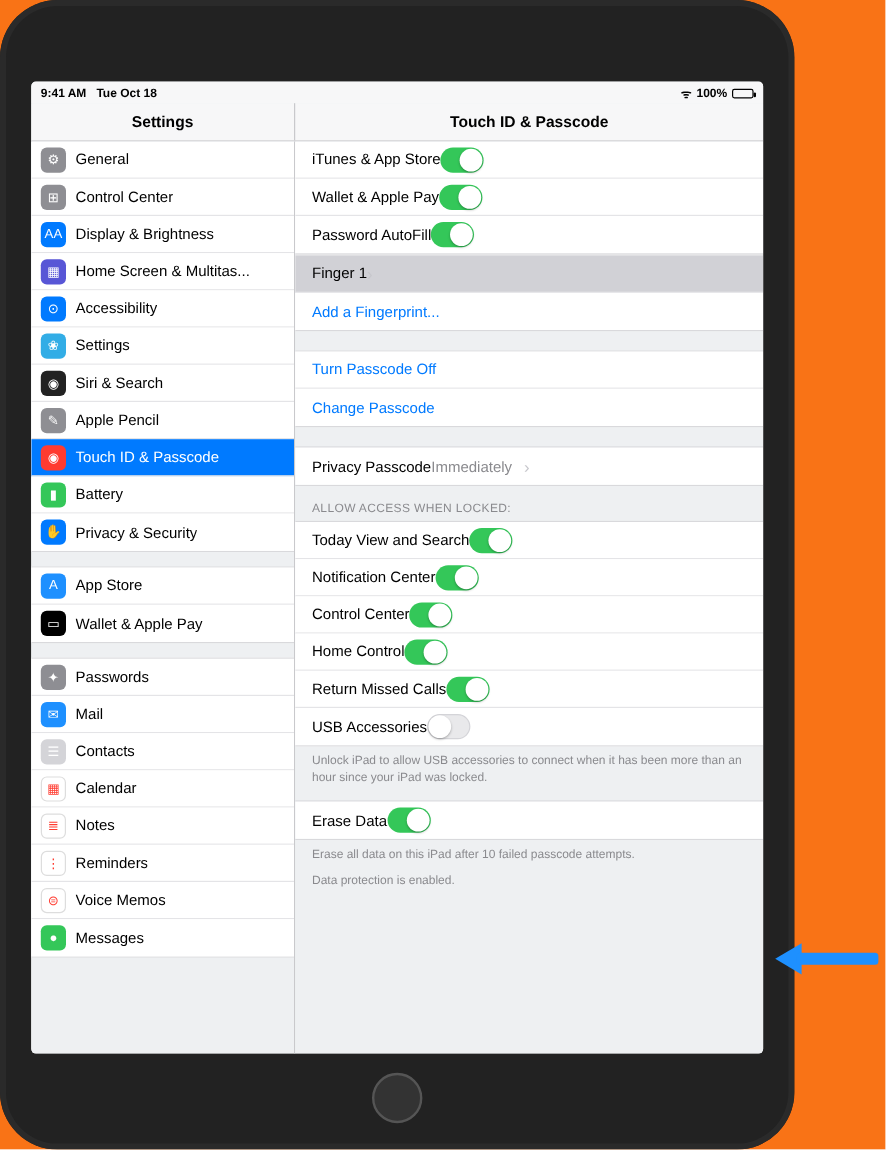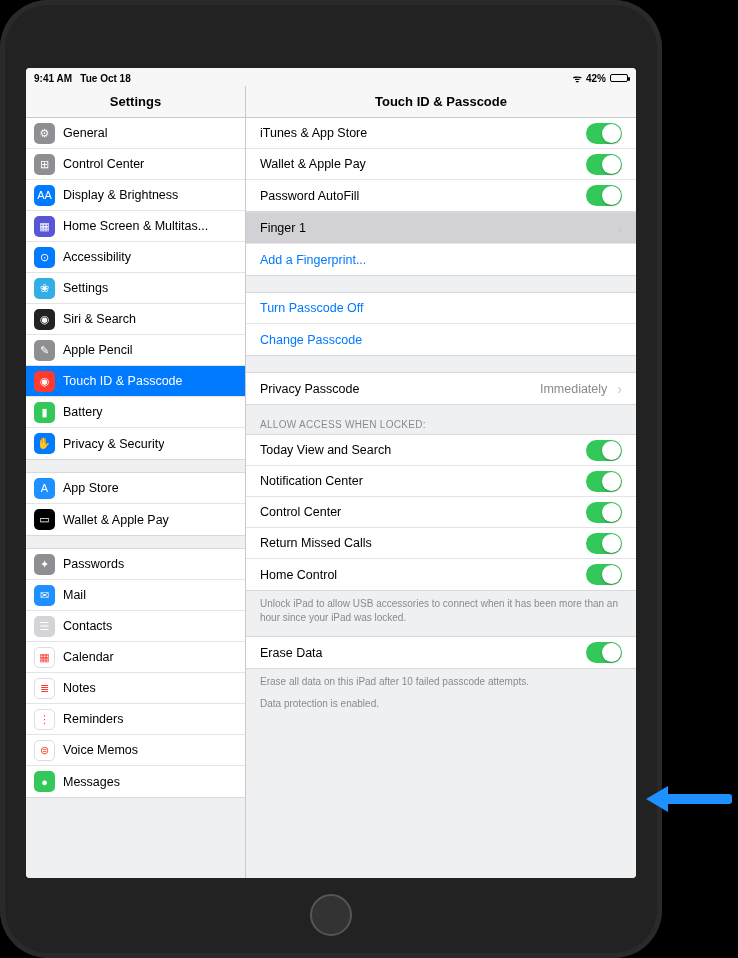--- a/index.html
+++ b/index.html
@@ -1,17 +1,17 @@
 <!DOCTYPE html>
 <html><head>
 <meta charset="utf-8">
 <style>
   * { box-sizing: border-box; margin: 0; padding: 0; }
   html, body { background: #fff; font-family: -apple-system, "Helvetica Neue", Arial, sans-serif; }
-  .stage { width: 738px; height: 958px; position: relative; background: #000000; }
+  .stage { width: 738px; height: 958px; position: relative; background: #f97316; }
   .ipad {
     position: absolute; left: 0; top: 0; width: 662px; height: 958px;
     background: #222; border-radius: 48px; padding: 68px 26px 80px 26px;
     box-shadow: inset 0 0 0 5px #2a2a2a;
   }
   .screen {
     width: 610px; height: 810px; background: #eef0f2; border-radius: 4px;
     overflow: hidden; position: relative;
   }
   .home-button {
@@ -48,21 +48,21 @@
     width: 21px; height: 21px; border-radius: 5px; margin-right: 8px;
     display:flex; align-items:center; justify-content:center; color:#fff; font-size:11px; flex-shrink:0;
   }
   .side-label { overflow: hidden; text-overflow: ellipsis; white-space: nowrap; }
   
   .section-header { font-size: 10px; color: #8a8a8e; padding: 14px 14px 4px 14px; text-transform: uppercase; letter-spacing: 0.3px;}
   .section-footer { font-size: 10px; color: #8a8a8e; padding: 6px 14px 2px 14px; line-height: 1.35; }
   .list { background: #fff; border-top:1px solid #d9d9dc; border-bottom:1px solid #d9d9dc; }
   .list.no-top-border { border-top: none; }
   .row {
-    display:flex; align-items:center; justify-content:space-between;
+    display:flex; align-items:center; 
     min-height: 31px; padding: 0 14px; border-bottom: 1px solid #e4e4e7;
     font-size: 12.5px; background:#fff;
   }
   .row:last-child { border-bottom: none; }
   .row.link { color: #007aff; }
   .row.highlighted { background: #d1d1d6; }
   .row .value { color: #8a8a8e; display:flex; align-items:center; gap:10px; }
   .chevron { color: #c7c7cc; font-size: 14px; }
   
   .toggle {
@@ -95,21 +95,21 @@
   <div class="ipad">
     <div class="screen">
 
       <div class="status-bar">
         <div>
           <span>9:41 AM</span>
           &nbsp;&nbsp;<span>Tue Oct 18</span>
         </div>
         <div class="status-right">
           <span>ᯤ</span>
-          <span>42%</span>
+          <span>100%</span>
           <span class="battery-icon"><span class="battery-fill"></span></span>
         </div>
       </div>
 
       <div class="nav-row">
         <div class="nav-left">Settings</div>
         <div class="nav-right">Touch ID &amp; Passcode</div>
       </div>
 
       <div class="body">
@@ -276,28 +276,34 @@
                     <span class="knob"></span>
                   </span>
                 </div>
                 <div class="row">
                   <span>Control Center</span>
                   <span class="toggle on">
                     <span class="knob"></span>
                   </span>
                 </div>
                 <div class="row">
+                  <span>Home Control</span>
+                  <span class="toggle on">
+                    <span class="knob"></span>
+                  </span>
+                </div>
+                <div class="row">
                   <span>Return Missed Calls</span>
                   <span class="toggle on">
                     <span class="knob"></span>
                   </span>
                 </div>
                 <div class="row">
-                  <span>Home Control</span>
-                  <span class="toggle on">
+                  <span>USB Accessories</span>
+                  <span class="toggle off">
                     <span class="knob"></span>
                   </span>
                 </div>
               </div>
             <div class="section-footer">Unlock iPad to allow USB accessories to connect when it has been more than an hour since your iPad was locked.</div>
 
             <div style="height:10px"></div>
             <div class="list">
               <div class="row">
                 <span>Erase Data</span>

